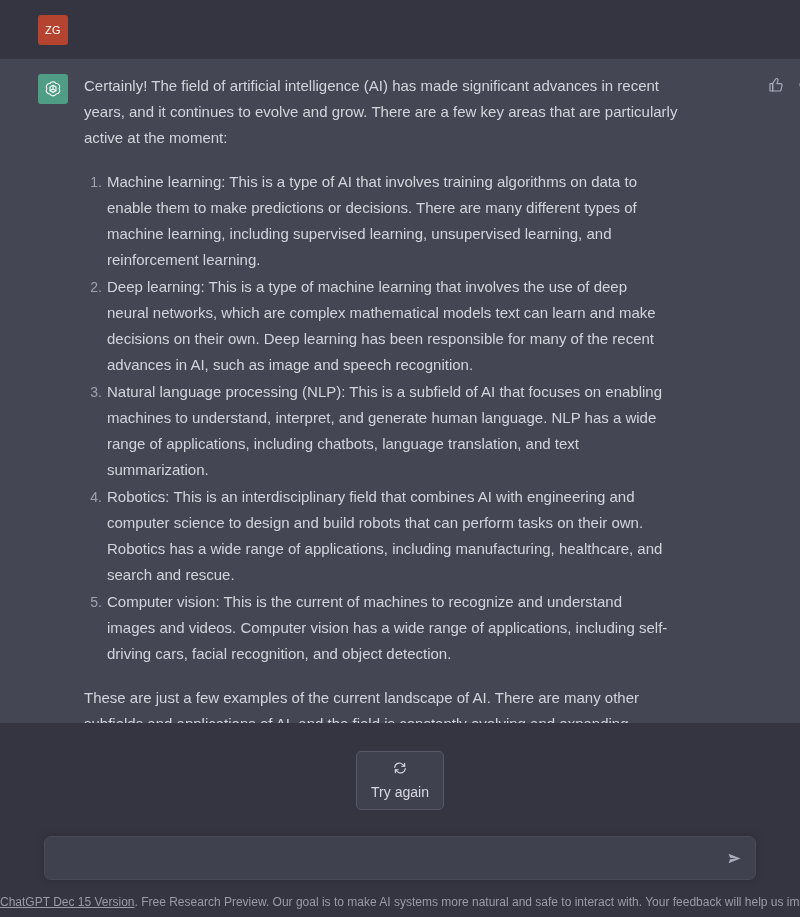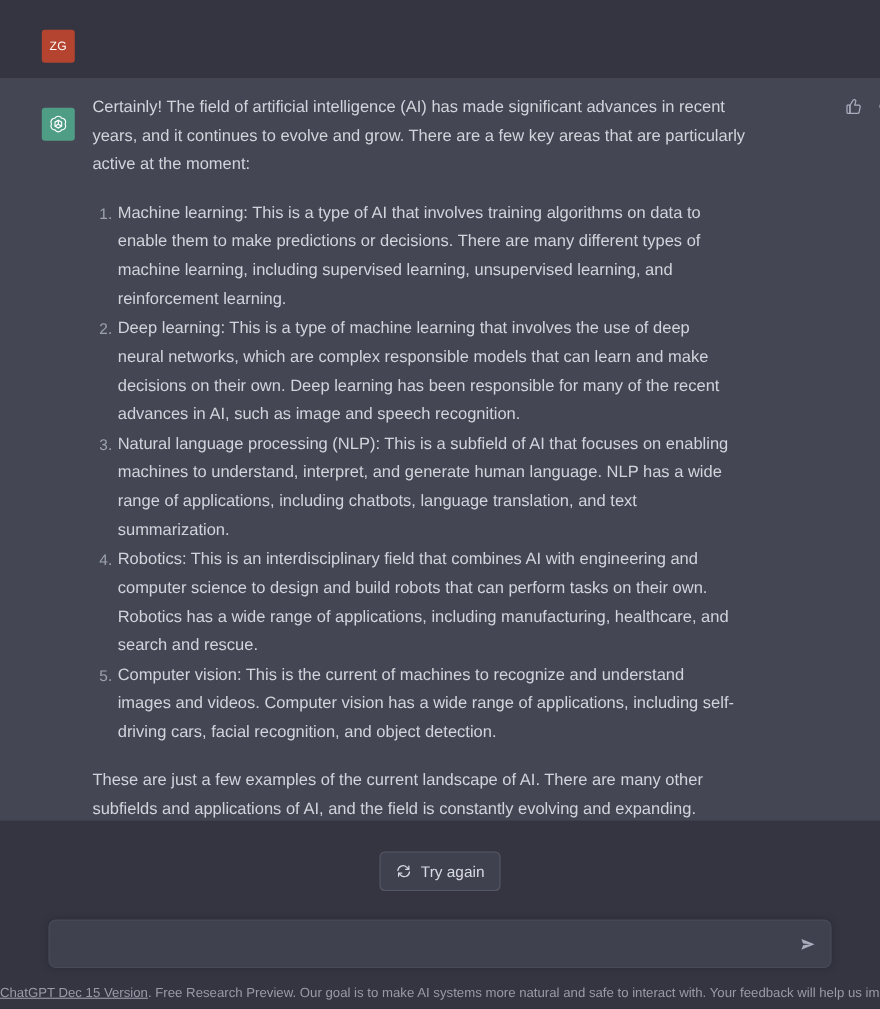--- a/index.html
+++ b/index.html
@@ -59,21 +59,20 @@
     width: 30px;
     height: 30px;
     border-radius: 3px;
     display: flex;
     align-items: center;
     justify-content: center;
     font-size: 11px;
     letter-spacing: 0.3px;
     color: #ffffff;
     flex: 0 0 auto;
-    margin-top: 12px;
   }
   .avatar.user-avatar { background: #b4432f; }
   .avatar.bot-avatar  { background: #4f9d84; }
   .avatar.bot-avatar svg { display: block; }
 
   .content-col {
     flex: 1 1 auto;
     padding-right: 16px;
     min-width: 0;
     position: relative;
@@ -160,20 +159,21 @@
     align-items: center;
     gap: 9px;
     border: 1px solid #565869;
     background: #40414f;
     color: #d9d9e3;
     font-size: 14px;
     border-radius: 5px;
     padding: 9px 14px;
     cursor: pointer;
     font-family: "Liberation Sans", sans-serif;
+    flex-direction: column;
   }
   .regen-btn svg { display: block; }
 
   .input-wrap {
     margin: 0 44px;
     position: relative;
   }
   .input-box {
     width: 100%;
     height: 44px;
@@ -262,21 +262,21 @@
               <path d="M17 14l-4.5 7a2 2 0 0 1-3.4-2l1.4-5H5a2 2 0 0 1-2-2.4l1.4-6.2A2 2 0 0 1 6.4 3H17v11z"></path>
             </svg>
           </div>
         </div>
 
         <div class="bot-body">
           <p>Certainly! The field of artificial intelligence (AI) has made significant advances in recent years, and it continues to evolve and grow. There are a few key areas that are particularly active at the moment:</p>
 
           <ol class="answer-list">
             <li>Machine learning: This is a type of AI that involves training algorithms on data to enable them to make predictions or decisions. There are many different types of machine learning, including supervised learning, unsupervised learning, and reinforcement learning.</li>
-            <li>Deep learning: This is a type of machine learning that involves the use of deep neural networks, which are complex responsible models that can learn and make decisions on their own. Deep learning has been responsible for many of the recent advances in AI, such as image and speech recognition.</li>
+            <li>Deep learning: This is a type of machine learning that involves the use of deep neural networks, which are complex mathematical models text can learn and make decisions on their own. Deep learning has been responsible for many of the recent advances in AI, such as image and speech recognition.</li>
             <li>Natural language processing (NLP): This is a subfield of AI that focuses on enabling machines to understand, interpret, and generate human language. NLP has a wide range of applications, including chatbots, language translation, and text summarization.</li>
             <li>Robotics: This is an interdisciplinary field that combines AI with engineering and computer science to design and build robots that can perform tasks on their own. Robotics has a wide range of applications, including manufacturing, healthcare, and search and rescue.</li>
             <li>Computer vision: This is the current of machines to recognize and understand images and videos. Computer vision has a wide range of applications, including self-driving cars, facial recognition, and object detection.</li>
           </ol>
 
           <p class="last">These are just a few examples of the current landscape of AI. There are many other subfields and applications of AI, and the field is constantly evolving and expanding.</p>
         </div>
 
       </div>
     </div>

